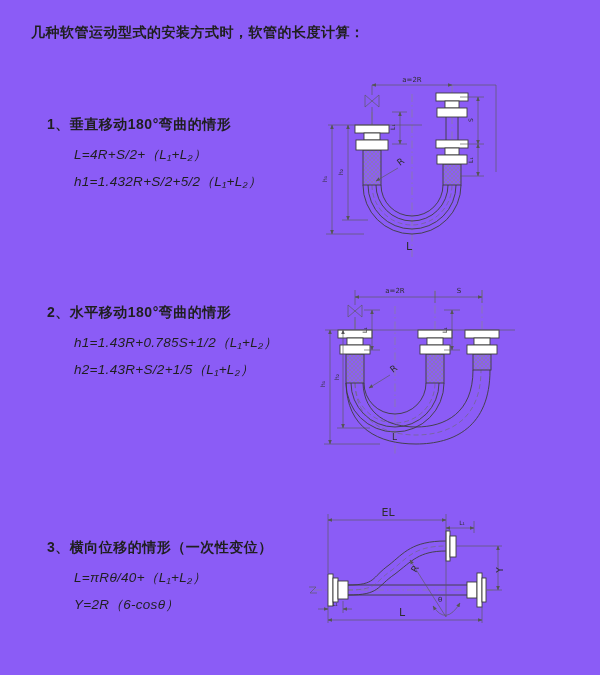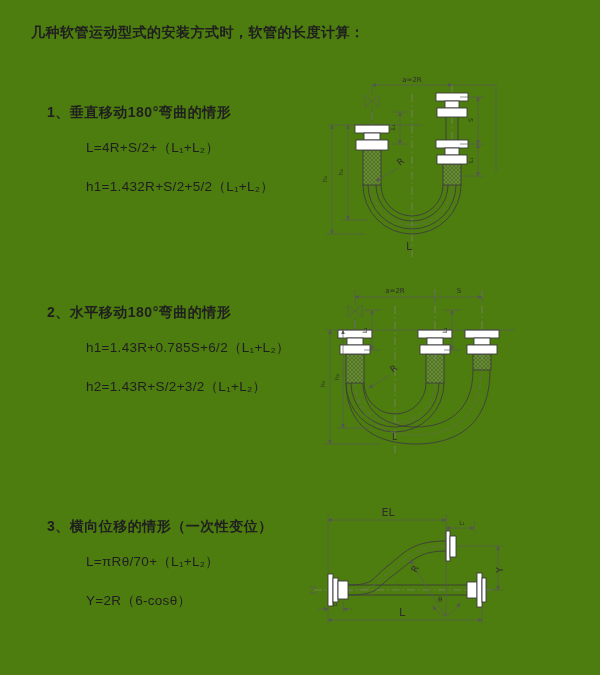--- a/index.html
+++ b/index.html
@@ -1,25 +1,25 @@
 <!DOCTYPE html>
 <html><head>
 <meta charset="utf-8">
 <style>
   html,body{margin:0;padding:0;}
   body{width:600px;height:675px;background:#fbfbfa;position:relative;overflow:hidden;
        font-family:"Liberation Sans","DejaVu Sans",sans-serif;color:#1f1f1f;}
-  .page{position:absolute;inset:0;background:#4d7c0f;}
+  .page{position:absolute;inset:0;background:#8b5cf6;}
   .title{position:absolute;left:31px;top:24px;font-size:14px;font-weight:bold;
          letter-spacing:0.5px;margin:0;}
   .sec{position:absolute;left:47px;}
   .sec h2{font-size:14px;font-weight:bold;margin:0 0 7px 0;letter-spacing:0.5px;}
   .formulas{margin-left:27px;}
-  .formulas p{margin:12px;font-size:13.5px;line-height:27px;letter-spacing:0.3px;}
-  #sec1{top:104px;} #sec2{top:304px;} #sec3{top:518px;}
+  .formulas p{margin:0;font-size:13.5px;line-height:27px;letter-spacing:0.3px;font-style:italic;}
+  #sec1{top:116px;} #sec2{top:304px;} #sec3{top:539px;}
   .diag{position:absolute;}
   
   .cl path{stroke:#8a8a8a;stroke-width:0.6;fill:none;stroke-dasharray:8 3 1.5 3;}
   .hl path{stroke:#3d3d3d;stroke-width:0.9;fill:none;}
   .hl path.dsh{stroke:#6b6b6b;stroke-width:0.6;stroke-dasharray:5 3;}
   .hl rect{stroke:#3d3d3d;stroke-width:0.9;}
   .fit rect{stroke:#3d3d3d;stroke-width:0.9;fill:#ffffff;}
   .dl path{stroke:#5a5a5a;stroke-width:0.65;fill:none;}
   .lbl text{font-size:7px;fill:#2e2e2e;font-family:"DejaVu Sans",sans-serif;}
   .lbl text.sm{font-size:6px;}
@@ -37,29 +37,29 @@
     <h2>1、垂直移动180°弯曲的情形</h2>
     <div class="formulas">
       <p>L=4R+S/2+（L₁+L₂）</p>
       <p>h1=1.432R+S/2+5/2（L₁+L₂）</p>
     </div>
   </section>
 
   <section class="sec" id="sec2">
     <h2>2、水平移动180°弯曲的情形</h2>
     <div class="formulas">
-      <p>h1=1.43R+0.785S+6/2（L₁+L₂）</p>
-      <p>h2=1.43R+S/2+3/2（L₁+L₂）</p>
+      <p>h1=1.43R+0.785S+1/2（L₁+L₂）</p>
+      <p>h2=1.43R+S/2+1/5（L₁+L₂）</p>
     </div>
   </section>
 
   <section class="sec" id="sec3">
     <h2>3、横向位移的情形（一次性变位）</h2>
     <div class="formulas">
-      <p>L=πRθ/70+（L₁+L₂）</p>
+      <p>L=πRθ/40+（L₁+L₂）</p>
       <p>Y=2R（6-cosθ）</p>
     </div>
   </section>
 
   <svg class="diag" style="left:310px;top:72px" width="290" height="195" viewBox="0 0 290 195">
     <defs>
       <marker id="ar1" viewBox="0 0 10 10" refX="9" refY="5" markerWidth="7" markerHeight="7" orient="auto-start-reverse">
           <path d="M0,1 L10,5 L0,9 Z" fill="#555"></path>
         </marker>
       <pattern id="br1" width="4" height="4" patternUnits="userSpaceOnUse">

